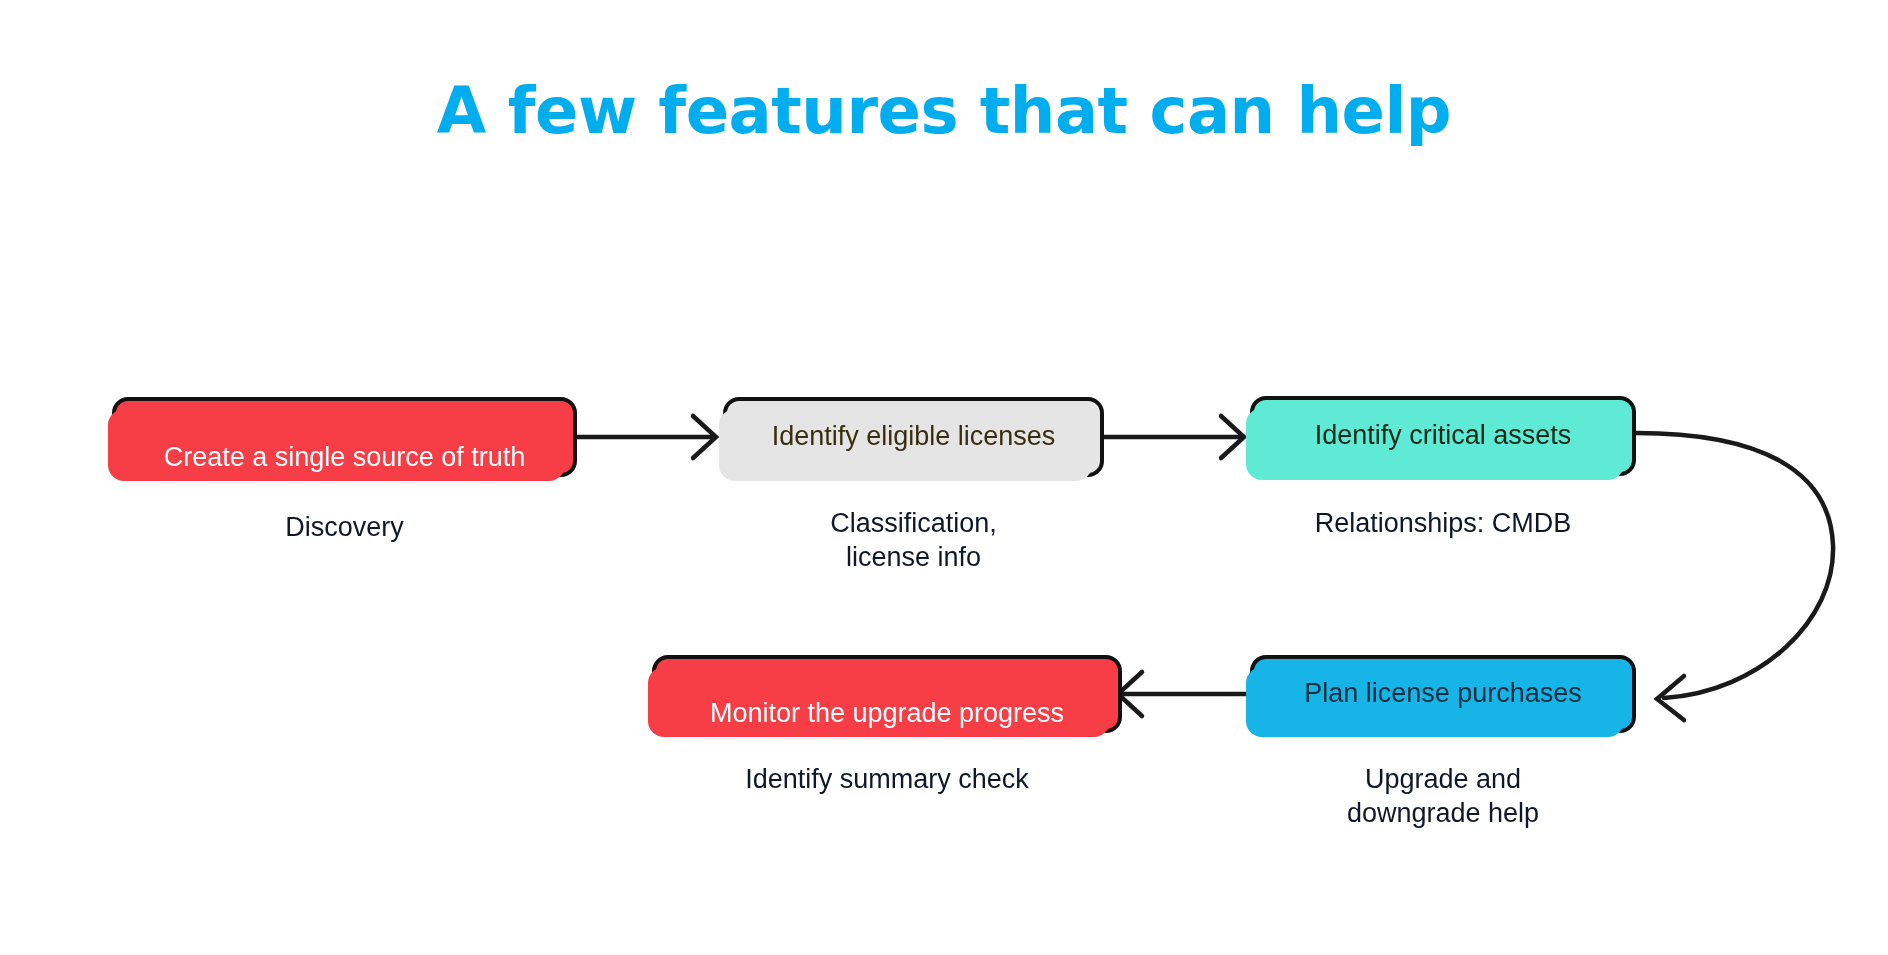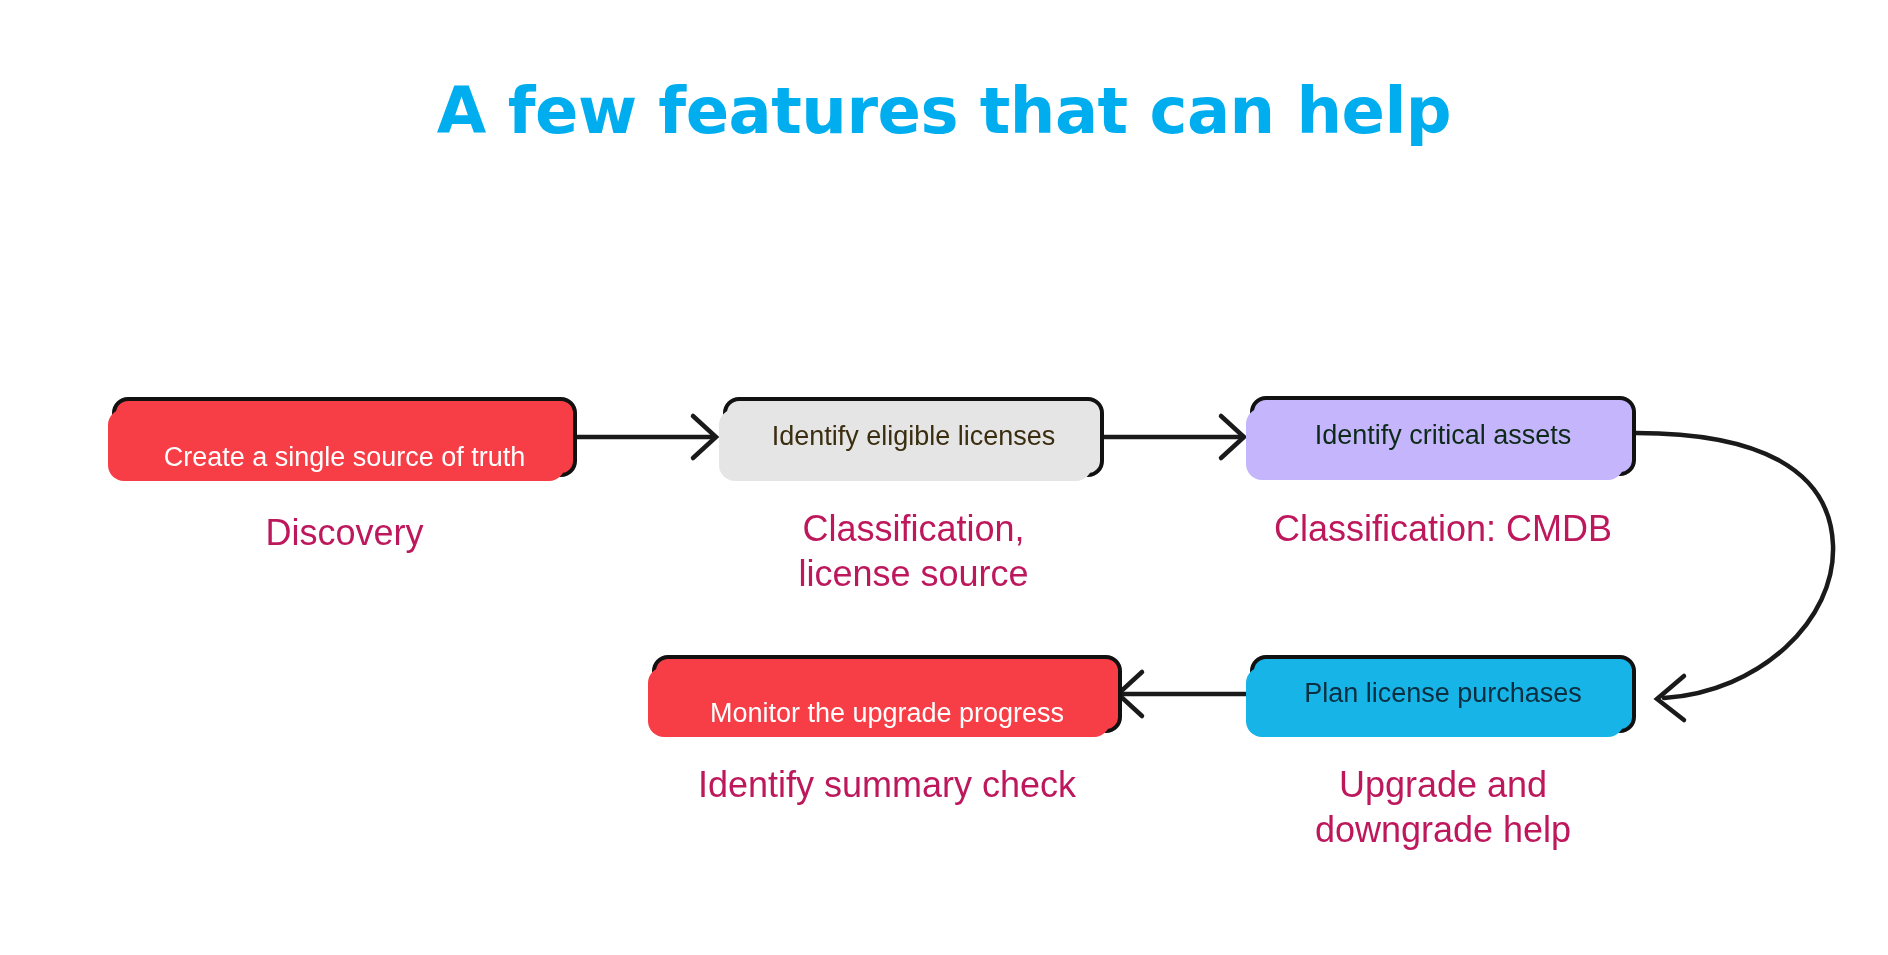--- a/index.html
+++ b/index.html
@@ -52,29 +52,29 @@
     right:8px;
     bottom:-8px;
     border-radius:16px;
     background:inherit;
     z-index:-1;
     filter:blur(0.5px);
   }
 
   .node.red   {background:#F73E46;color:#FFFFFF;align-items:flex-end;}
   .node.yellow{background:#e5e5e5;color:#3B2E10;}
-  .node.green {background:#c4b5fd;color:#0C2A17;}
+  .node.green {background:#5eead4;color:#0C2A17;}
   .node.blue  {background:#17B4E8;color:#0B2F40;text-align:center;}
 
   
   .caption{
     position:absolute;
     text-align:center;
-    font-size:36px;
-    color:#be185d;
+    font-size:27px;
+    color:#0f172a;
     line-height:1.26;
     z-index:3;
   }
 
   
   #wires{position:absolute;left:0;top:0;width:1888px;height:955px;z-index:2;pointer-events:none;}
 </style>
 </head>
 <body>
 
@@ -108,27 +108,27 @@
   <div class="node red" style="left:112px;top:397px;width:465px;height:80px;">
     <span class="node-label">Create a single source of truth</span>
   </div>
   <div class="caption" style="left:112px;top:510px;width:465px;">Discovery</div>
 
   <div class="node yellow" style="left:723px;top:397px;width:381px;height:80px;">
     <span class="node-label">Identify eligible licenses</span>
   </div>
   <div class="caption" style="left:673px;top:506px;width:481px;">
     <div>Classification,</div>
-    <div>license source</div>
+    <div>license info</div>
   </div>
 
   <div class="node green" style="left:1250px;top:396px;width:386px;height:80px;">
     <span class="node-label">Identify critical assets</span>
   </div>
-  <div class="caption" style="left:1190px;top:506px;width:506px;">Classification: CMDB</div>
+  <div class="caption" style="left:1190px;top:506px;width:506px;">Relationships: CMDB</div>
 
   <div class="node red" style="left:652px;top:655px;width:470px;height:78px;">
     <span class="node-label">Monitor the upgrade progress</span>
   </div>
   <div class="caption" style="left:632px;top:762px;width:510px;">Identify summary check</div>
 
   <div class="node blue" style="left:1250px;top:655px;width:386px;height:78px;">
     <span class="node-label">Plan license purchases</span>
   </div>
   <div class="caption" style="left:1190px;top:762px;width:506px;">

